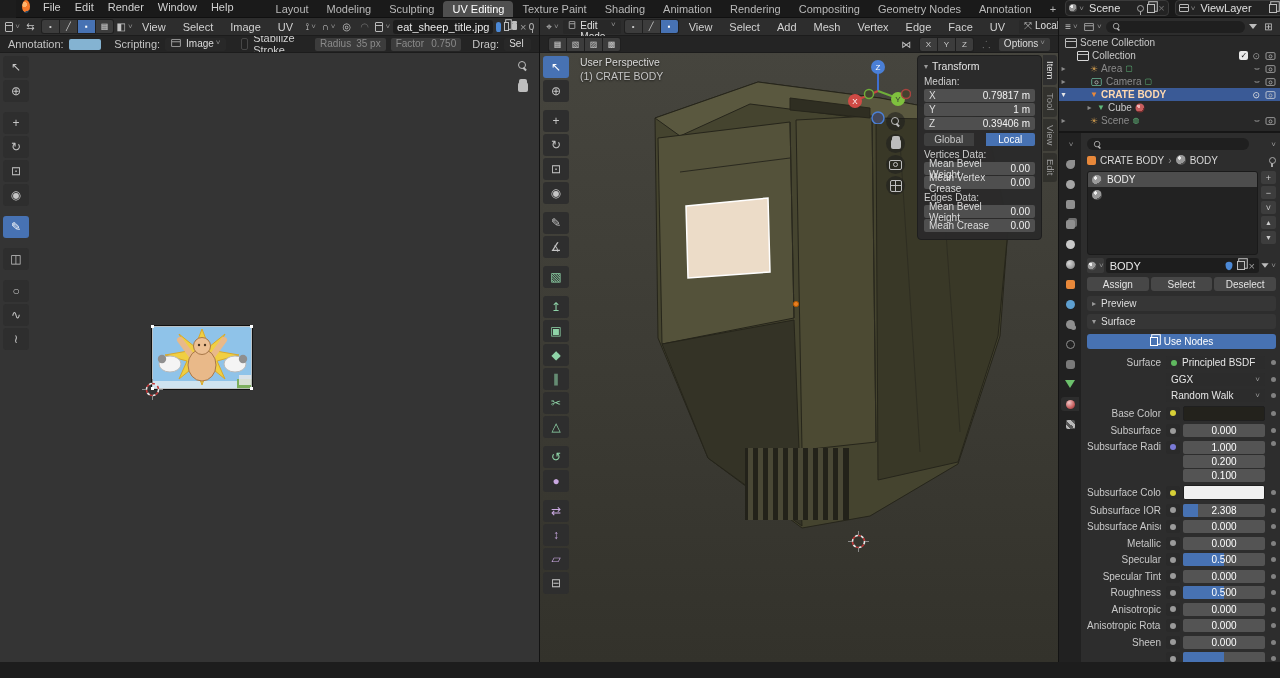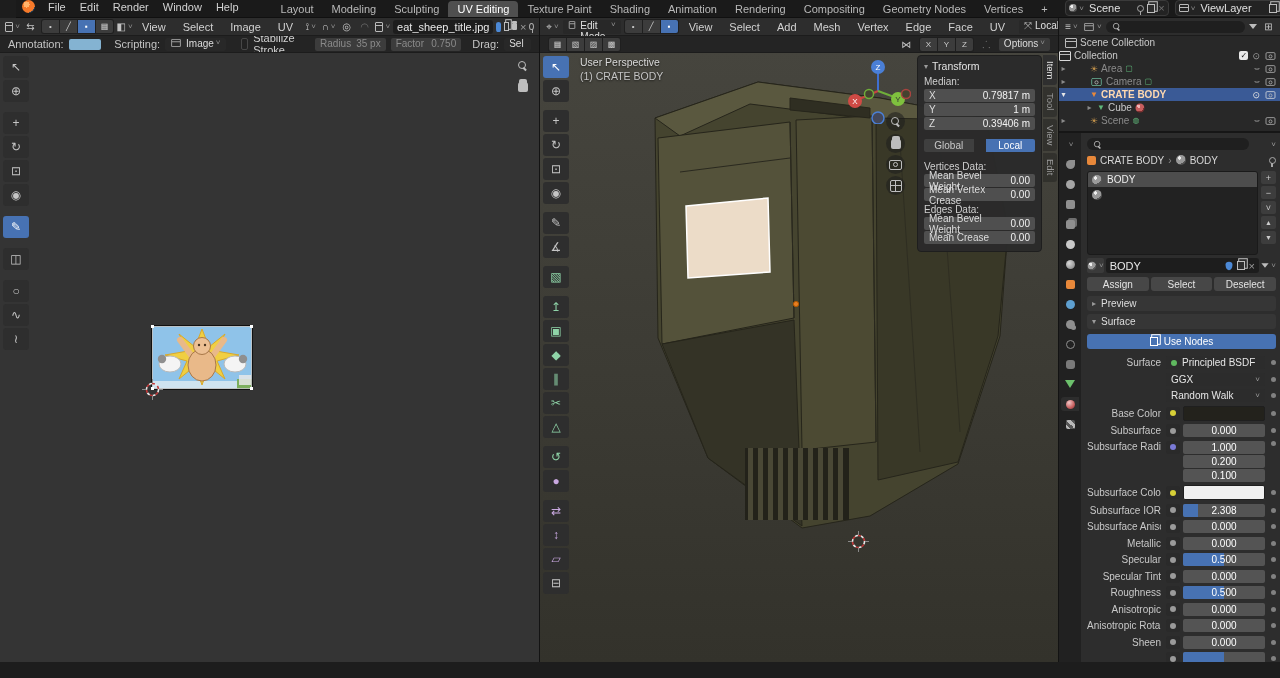--- a/index.html
+++ b/index.html
@@ -67,21 +67,21 @@
   #statusbar{position:absolute;left:0;top:662px;width:1280px;height:16px;background:#1a1a1a;border-top:1px solid #0d0d0d;display:flex;align-items:center;padding:0 10px;box-sizing:border-box;color:#9b9b9b;font-size:10px}
   
   .ovtext{position:absolute;color:#d9d9d9;font-size:10.5px;text-shadow:0 1px 2px rgba(0,0,0,.6)}
   .navbtn{position:absolute;width:19px;height:19px;border-radius:50%;background:rgba(30,30,30,.55);display:flex;align-items:center;justify-content:center}
   
   #npanel{position:absolute;left:377px;top:37px;width:125px;background:rgba(42,42,42,.97);border:1px solid #1e1e1e;border-radius:4px;padding:4px 6px 6px;box-sizing:border-box}
   #npanel .ptitle{display:flex;align-items:center;gap:4px;color:#e2e2e2;font-size:10.5px;margin-bottom:4px}
   #npanel .lab{color:#cfcfcf;font-size:10px;margin:3px 0 2px}
   .nfld{background:#4f4f4f;border-radius:2px;height:13px;display:flex;align-items:center;padding:0 5px;font-size:10px;color:#f2f2f2;margin-bottom:1px}
   .nfld .vx{color:#dcdcdc;margin-right:auto}
-  .glbtns{display:flex;gap:12px;margin:9px 0}
+  .glbtns{display:flex;gap:12px;margin:3px 0}
   .glbtns div{flex:1;height:13px;display:flex;align-items:center;justify-content:center;font-size:10px;background:#3f3f3f;color:#c9c9c9}
   .glbtns div:first-child{border-radius:2px 0 0 2px}.glbtns div:last-child{border-radius:0 2px 2px 0}
   .glbtns .on{background:#4772b3;color:#fff}
   #ntabs{position:absolute;left:503px;top:37px;width:14px;display:flex;flex-direction:column;gap:2px}
   .ntab{writing-mode:vertical-rl;font-size:9.5px;color:#9a9a9a;padding:6px 1px;border-radius:0 3px 3px 0;background:rgba(24,24,24,.4)}
   .ntab.on{background:#2f2f2f;color:#e6e6e6}
   
   #outliner{position:absolute;left:0;top:0;width:222px;height:115px;background:#282828;border-bottom:2px solid #161616;box-sizing:border-box}
   .olhdr{height:17px;background:#2d2d2d;display:flex;align-items:center;gap:4px;padding:0 5px;border-bottom:1px solid #1c1c1c}
   .srch{flex:1;height:12px;background:#1f1f1f;border-radius:7px;display:flex;align-items:center;padding:0 6px;gap:4px}
@@ -146,21 +146,21 @@
       <span class="wstab">Layout</span>
       <span class="wstab">Modeling</span>
       <span class="wstab">Sculpting</span>
       <span class="wstab on">UV Editing</span>
       <span class="wstab">Texture Paint</span>
       <span class="wstab">Shading</span>
       <span class="wstab">Animation</span>
       <span class="wstab">Rendering</span>
       <span class="wstab">Compositing</span>
       <span class="wstab">Geometry Nodes</span>
-      <span class="wstab">Vertices</span>
+      <span class="wstab">Annotation</span>
       <span class="wstab">+</span>
     </div>
     <div class="tb-right">
       <div class="idsel">
         <span class="ib dd">
             <span class="sphere" style="width:8px;height:8px"></span>
           </span>
         <span class="nm">Scene</span>
         <span class="pinic"></span>
         <span class="copyic"></span>
@@ -495,21 +495,21 @@
         <span class="srch">
             <span class="mag" style="transform:scale(.8)"></span>
           </span>
         <span class="funnel"></span>
         <span class="ib">⊞</span>
       </div>
       <div class="olrow" style="padding-left:6px">
         <span class="boxic"></span>
         <span>Scene Collection</span>
       </div>
-      <div class="olrow" style="">
+      <div class="olrow" style="padding-left:18px">
         <span class="boxic" style="border-color:#d8d8d8"></span>
         <span>Collection</span>
         <span class="sp">
           <span style="width:9px;height:9px;background:#e8e8e8;border-radius:2px;color:#222;display:inline-flex;align-items:center;justify-content:center;font-size:8px">✓</span>
           <span>⊙</span>
           <span class="camic" style="transform:scale(.75)"></span>
         </span>
       </div>
       <div class="olrow dim">
         <span class="arrow">▸</span>

